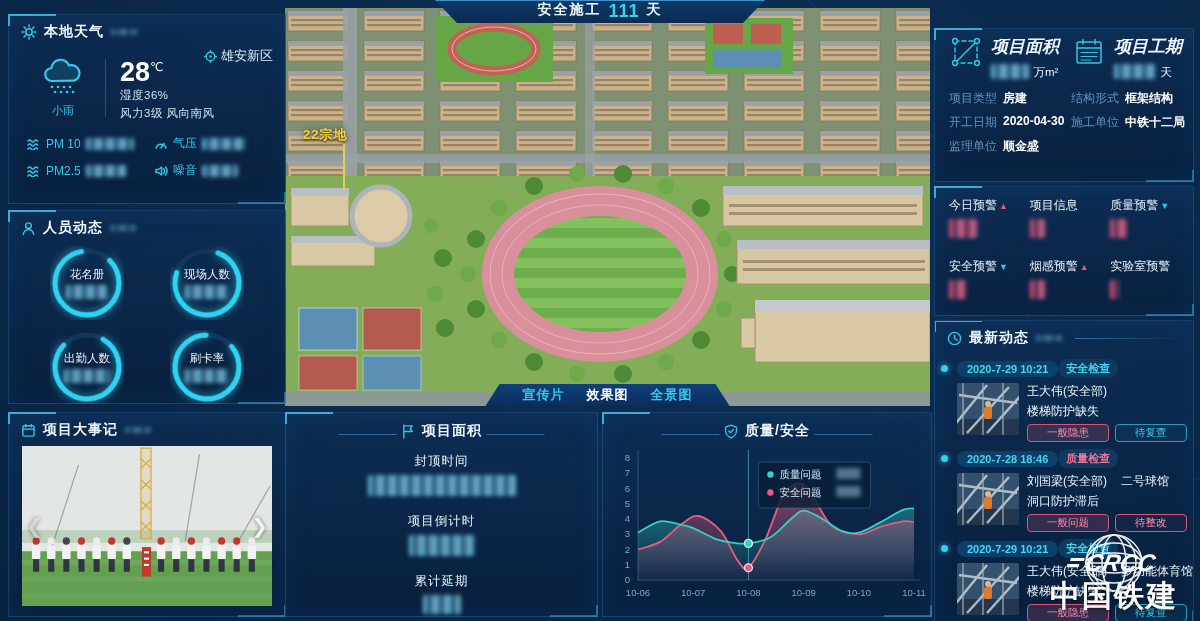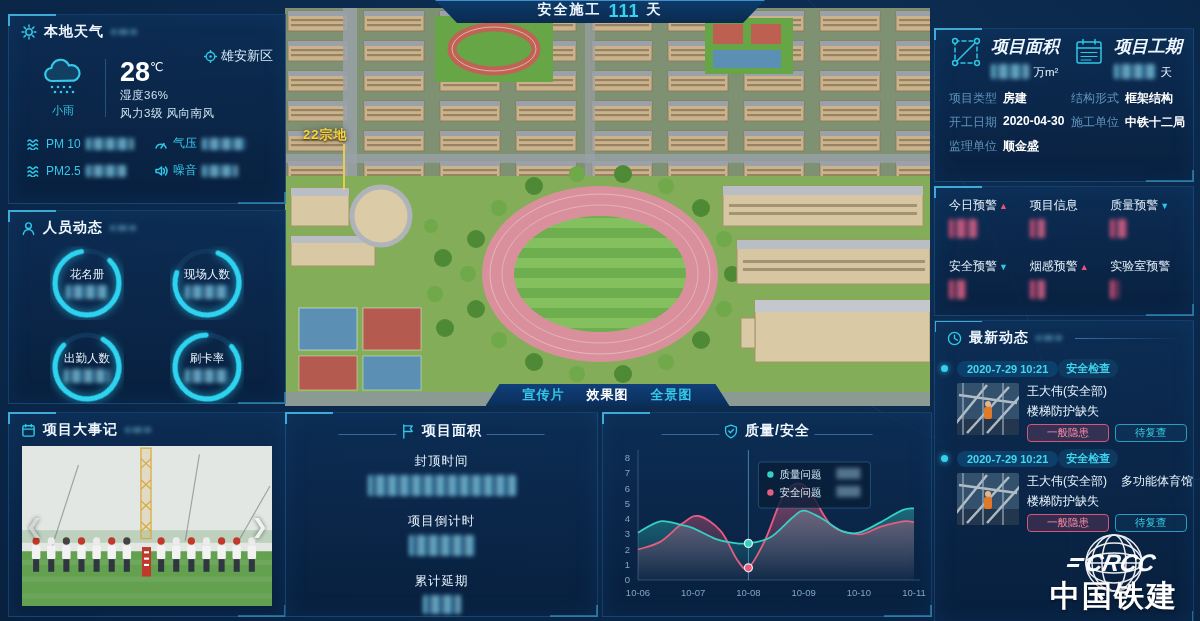--- a/index.html
+++ b/index.html
@@ -632,20 +632,40 @@
           <div class="l1"><span>王大伟(安全部)</span></div>
           <div class="l2">楼梯防护缺失</div>
           <div class="l3">
             <span class="tag solidpink">一般隐患</span>
             <span class="tag cyanline">待复查</span>
           </div>
         </div>
       </div>
     </div>
 
+    <div class="entry">
+      <span class="dot"></span>
+      <div class="erow">
+        <span class="pill date">2020-7-28 18:46</span>
+        <span class="pill type-pink">质量检查</span>
+      </div>
+      <div class="ebody">
+        <svg class="thumb" viewBox="0 0 62 52">
+            <use href="#sym-site"></use>
+          </svg>
+        <div class="etext">
+          <div class="l1"><span>刘国梁(安全部)</span><span class="loc">二号球馆</span></div>
+          <div class="l2">洞口防护滞后</div>
+          <div class="l3">
+            <span class="tag solidpink">一般问题</span>
+            <span class="tag pinkline">待整改</span>
+          </div>
+        </div>
+      </div>
+    </div>
 
     <div class="entry">
       <span class="dot"></span>
       <div class="erow">
         <span class="pill date">2020-7-29 10:21</span>
         <span class="pill type-cyan">安全检查</span>
       </div>
       <div class="ebody">
         <svg class="thumb" viewBox="0 0 62 52">
             <use href="#sym-site"></use>

